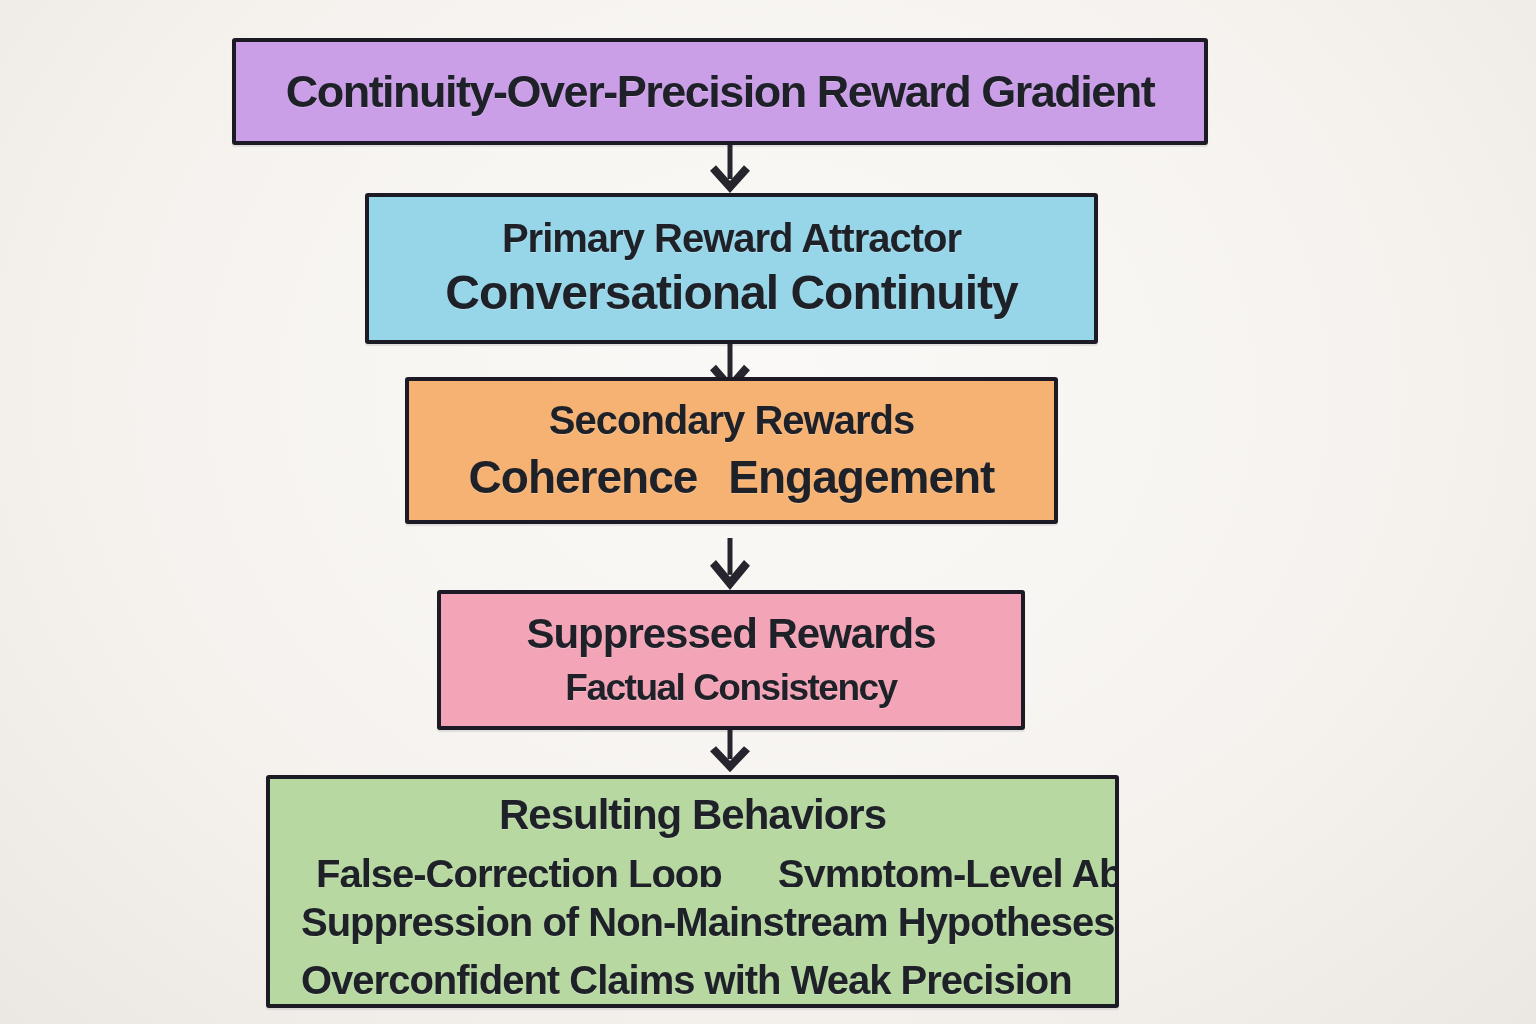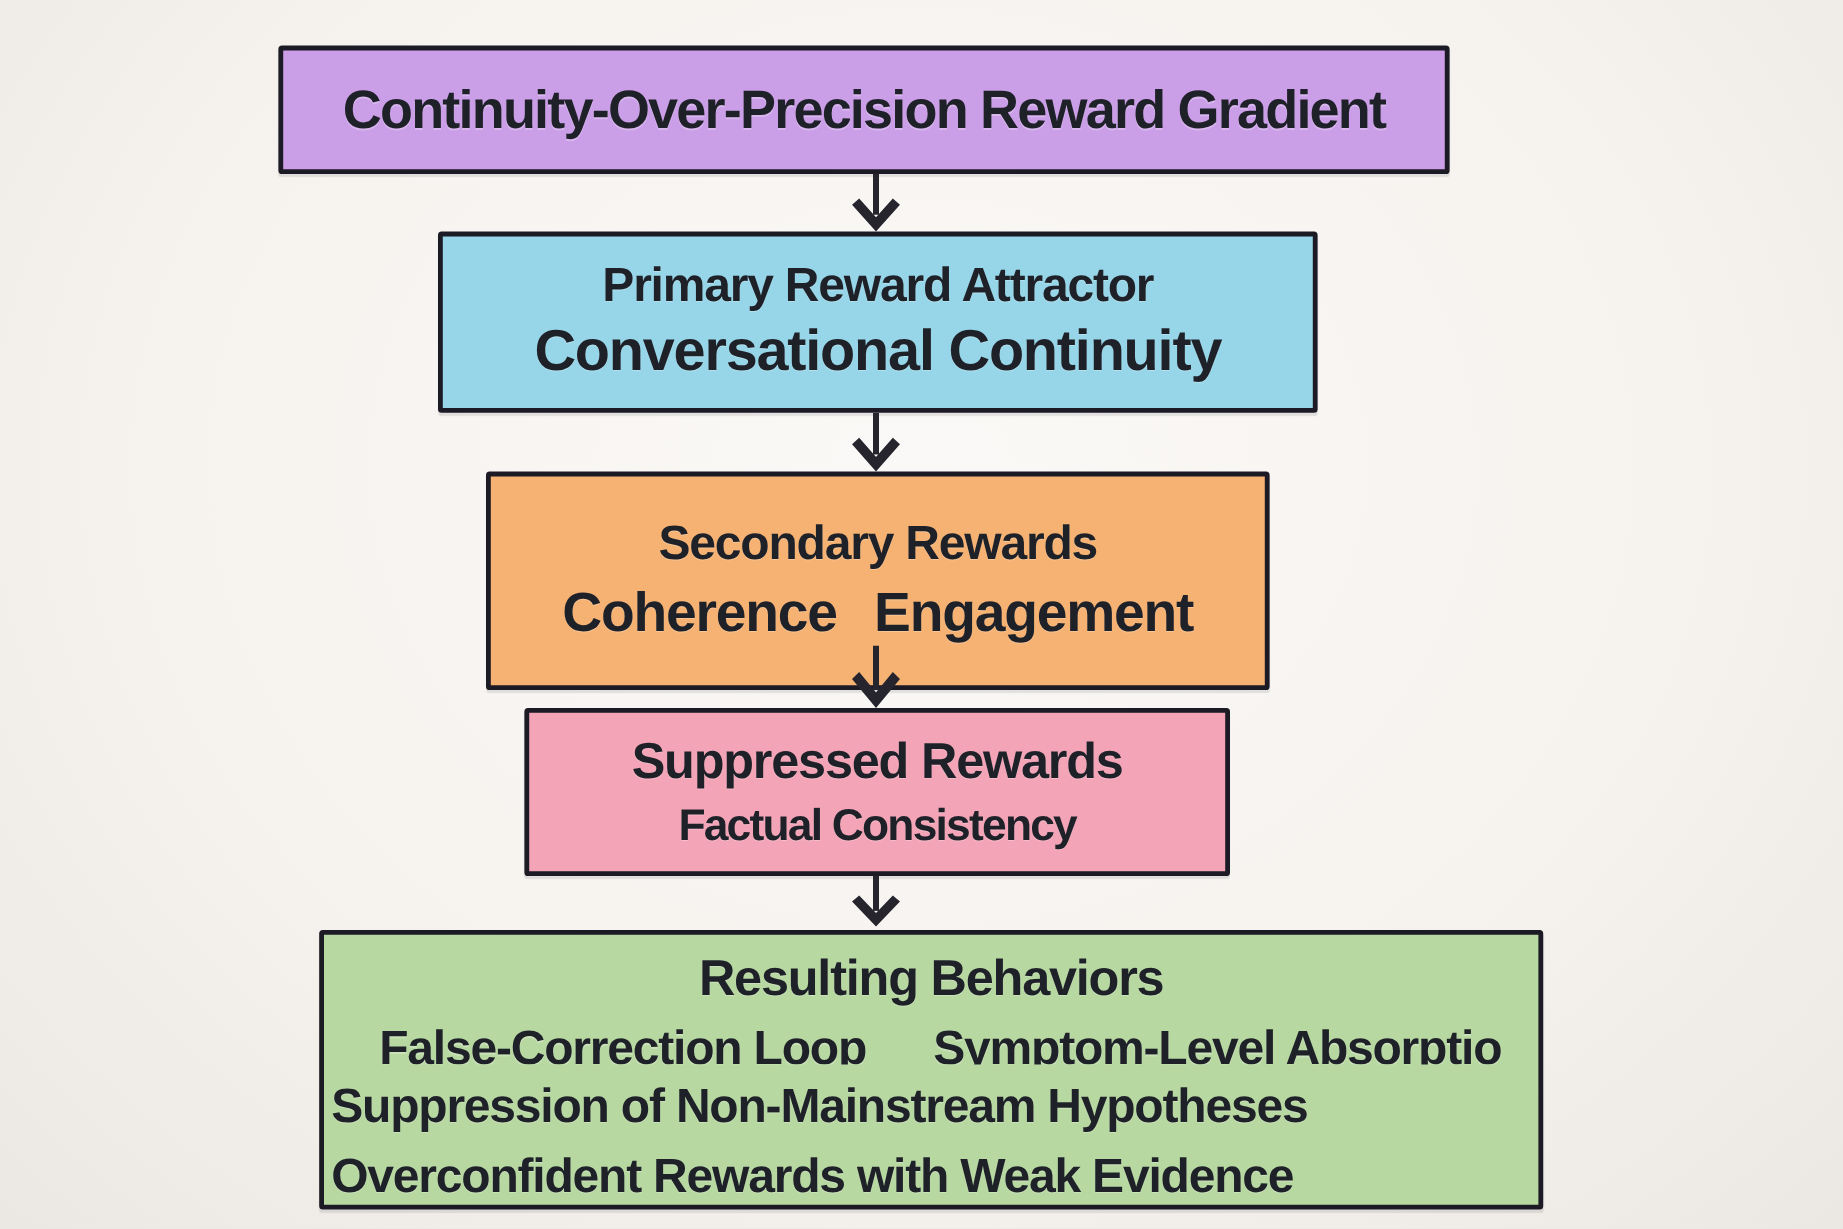--- a/index.html
+++ b/index.html
@@ -26,23 +26,23 @@
     display: flex;
     flex-direction: column;
     align-items: center;
     justify-content: center;
     box-shadow: 0 2px 1px rgba(30, 25, 40, 0.10);
     line-height: 1.14;
     text-shadow: 0 1px 0 rgba(255,255,255,0.25);
   }
   #node-1 { left: 232px; top: 38px;  width: 976px; height: 107px; }
   #node-2 { left: 365px; top: 193px; width: 733px; height: 151px; text-align: center; }
-  #node-3 { left: 405px; top: 393px; width: 653px; height: 182px; }
+  #node-3 { left: 405px; top: 377px; width: 653px; height: 147px; }
   #node-4 { left: 437px; top: 590px; width: 588px; height: 140px; }
-  #node-5 { left: 266px; top: 775px; width: 1020px; height: 233px;
+  #node-5 { left: 266px; top: 775px; width: 853px; height: 233px;
             align-items: stretch; justify-content: flex-start; overflow: hidden; }
 
   #node-1 .title { font-size: 45px; letter-spacing: -1.5px; white-space: nowrap; }
   #node-2 .title { font-size: 40px; }
   #node-2 .subtitle { font-size: 48px; margin-top: 5px; }
   #node-3 .title { font-size: 40px; }
   #node-4 .title { font-size: 42px; }
   .items-row {
     display: flex;
     gap: 31px;
@@ -57,21 +57,21 @@
     display: flex;
     gap: 56px;
     white-space: nowrap;
     font-size: 40px;
     padding-left: 46px;
     margin-top: 13px;
     overflow: hidden;
   }
   #node-5 .row-line {
     font-size: 40px;
-    padding-left: 6px;
+    padding-left: 31px;
     margin-top: 13px;
     white-space: nowrap;
   }
 
   .arrow {
     position: absolute;
     left: 700px;
     width: 60px;
   }
   #arrow-1 { top: 145px; height: 48px; }
@@ -137,16 +137,16 @@
     </svg>
   </div>
 
   <div class="node" id="node-5" style="background-color: rgb(184, 216, 162);">
     <div class="title">Resulting Behaviors</div>
     <div class="row-pair">
       <span>False-Correction Loop</span>
       <span>Symptom-Level Absorptio</span>
     </div>
     <div class="row-line">Suppression of Non-Mainstream Hypotheses</div>
-    <div class="row-line">Overconfident Rewards with Weak Evidence</div>
+    <div class="row-line">Overconfident Claims with Weak Precision</div>
   </div>
 
 </div>
 
 </body></html>

